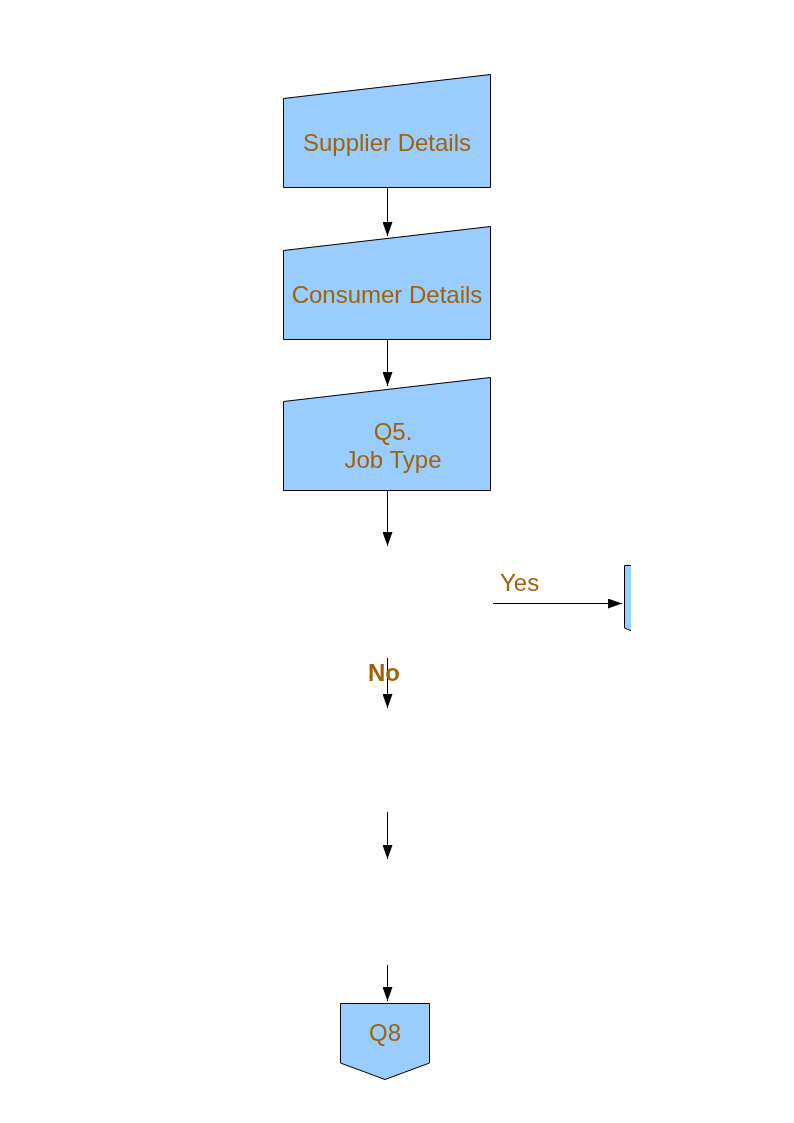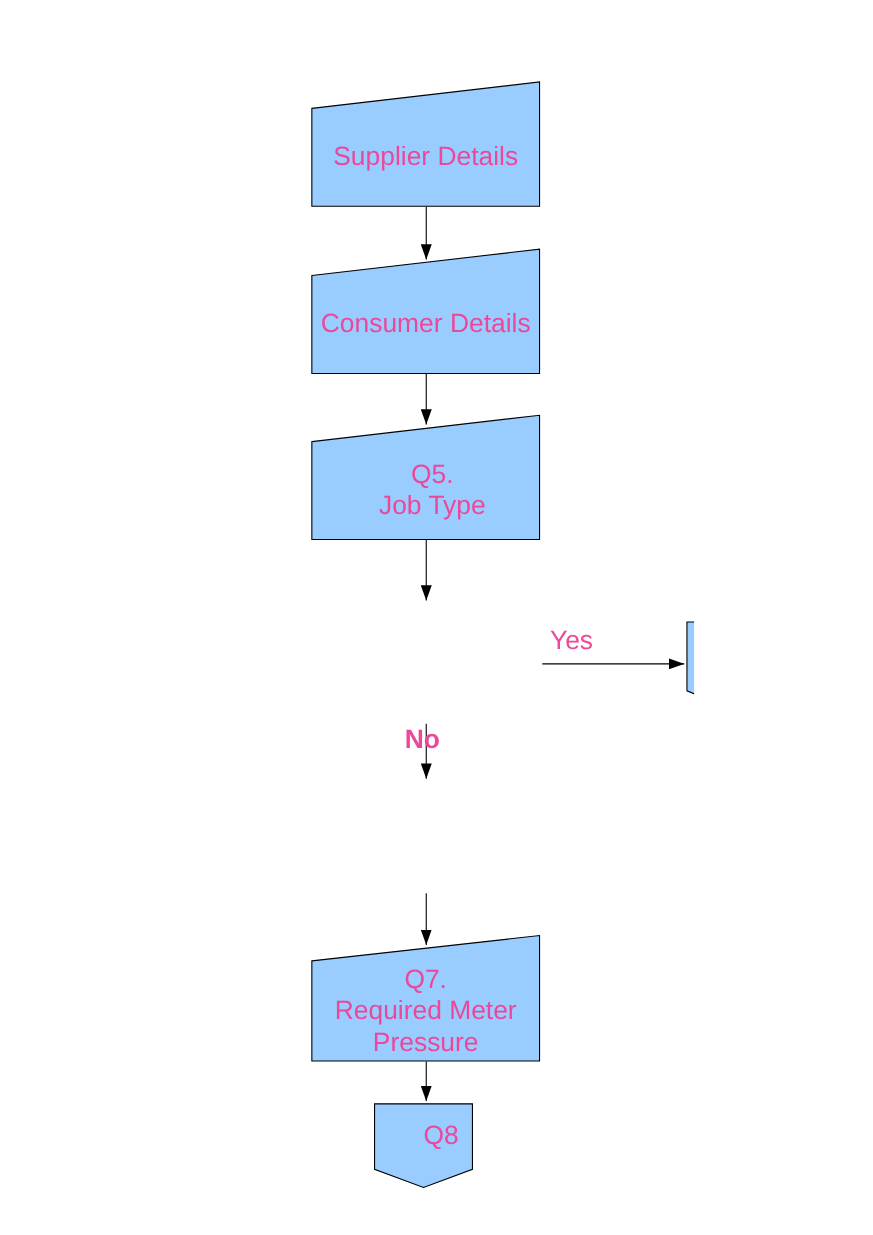--- a/index.html
+++ b/index.html
@@ -6,21 +6,21 @@
     margin: 0;
     padding: 0;
     background: #ffffff;
   }
   .canvas {
     position: relative;
     width: 631px;
     height: 1123px;
     background: #ffffff;
     font-family: "Liberation Sans", sans-serif;
-    color: #ec4899;
+    color: #a16207;
     overflow: hidden;
   }
   .connector-layer {
     position: absolute;
     left: 0;
     top: 0;
     width: 794px;
     height: 1123px;
     pointer-events: none;
   }
@@ -61,21 +61,21 @@
   #label-yes { left: 500px; top: 570px; width: 74px; }
   #label-no  { left: 368px; top: 660px; width: 40px; font-weight: bold; }
 
   #node-supplier { left: 283px; top: 74px;  width: 208px; height: 114px; }
   #node-consumer { left: 283px; top: 226px; width: 208px; height: 114px; }
   #node-q5       { left: 283px; top: 377px; width: 208px; height: 114px; padding-left: 12px; }
   #node-decision { left: 285px; top: 548px; width: 208px; height: 110px; }
   #node-q9       { left: 624px; top: 565px; width: 74px;  height: 79px;  }
   #node-q6       { left: 283px; top: 698px; width: 208px; height: 114px; }
   #node-q7       { left: 283px; top: 850px; width: 208px; height: 115px; }
-  #node-q8       { left: 340px; top: 1003px; width: 90px; height: 77px; padding-left: 32px;  }
+  #node-q8       { left: 340px; top: 1003px; width: 90px; height: 77px;  }
 </style>
 </head>
 <body>
 
 <div class="canvas">
 
   <svg class="connector-layer" width="794" height="1123" viewBox="0 0 794 1123" xmlns="http://www.w3.org/2000/svg">
     <defs>
       <marker id="ah" viewBox="0 0 14 10" refX="14" refY="5" markerWidth="14" markerHeight="10" markerUnits="userSpaceOnUse" orient="auto">
         <path d="M0,0 L14,5 L0,10 Z" fill="#000000"></path>
@@ -114,28 +114,20 @@
 
 
   <div class="node offpage" id="node-q9">
     <svg class="shape" width="74" height="79" viewBox="0 0 74 79">
       <polygon points="0.5,0.5 73.5,0.5 73.5,63 37,78.5 0.5,63" fill="#99CCFF" stroke="#000000" stroke-width="1"></polygon>
     </svg>
     <div class="label">Q9</div>
   </div>
 
 
-  <div class="node manual" id="node-q7">
-    <svg class="shape" width="208" height="115" viewBox="0 0 208 115">
-      <polygon points="0.5,23.5 207.5,0.5 207.5,114.5 0.5,114.5" fill="#99CCFF" stroke="#000000" stroke-width="1"></polygon>
-    </svg>
-    <div class="label">Q7.
-Required Meter
-Pressure</div>
-  </div>
 
   <div class="node offpage" id="node-q8">
     <svg class="shape" width="90" height="77" viewBox="0 0 90 77">
       <polygon points="0.5,0.5 89.5,0.5 89.5,60 45,76.5 0.5,60" fill="#99CCFF" stroke="#000000" stroke-width="1"></polygon>
     </svg>
     <div class="label">Q8</div>
   </div>
 
   <div class="edge-label" id="label-yes">Yes</div>
   <div class="edge-label" id="label-no">No</div>

